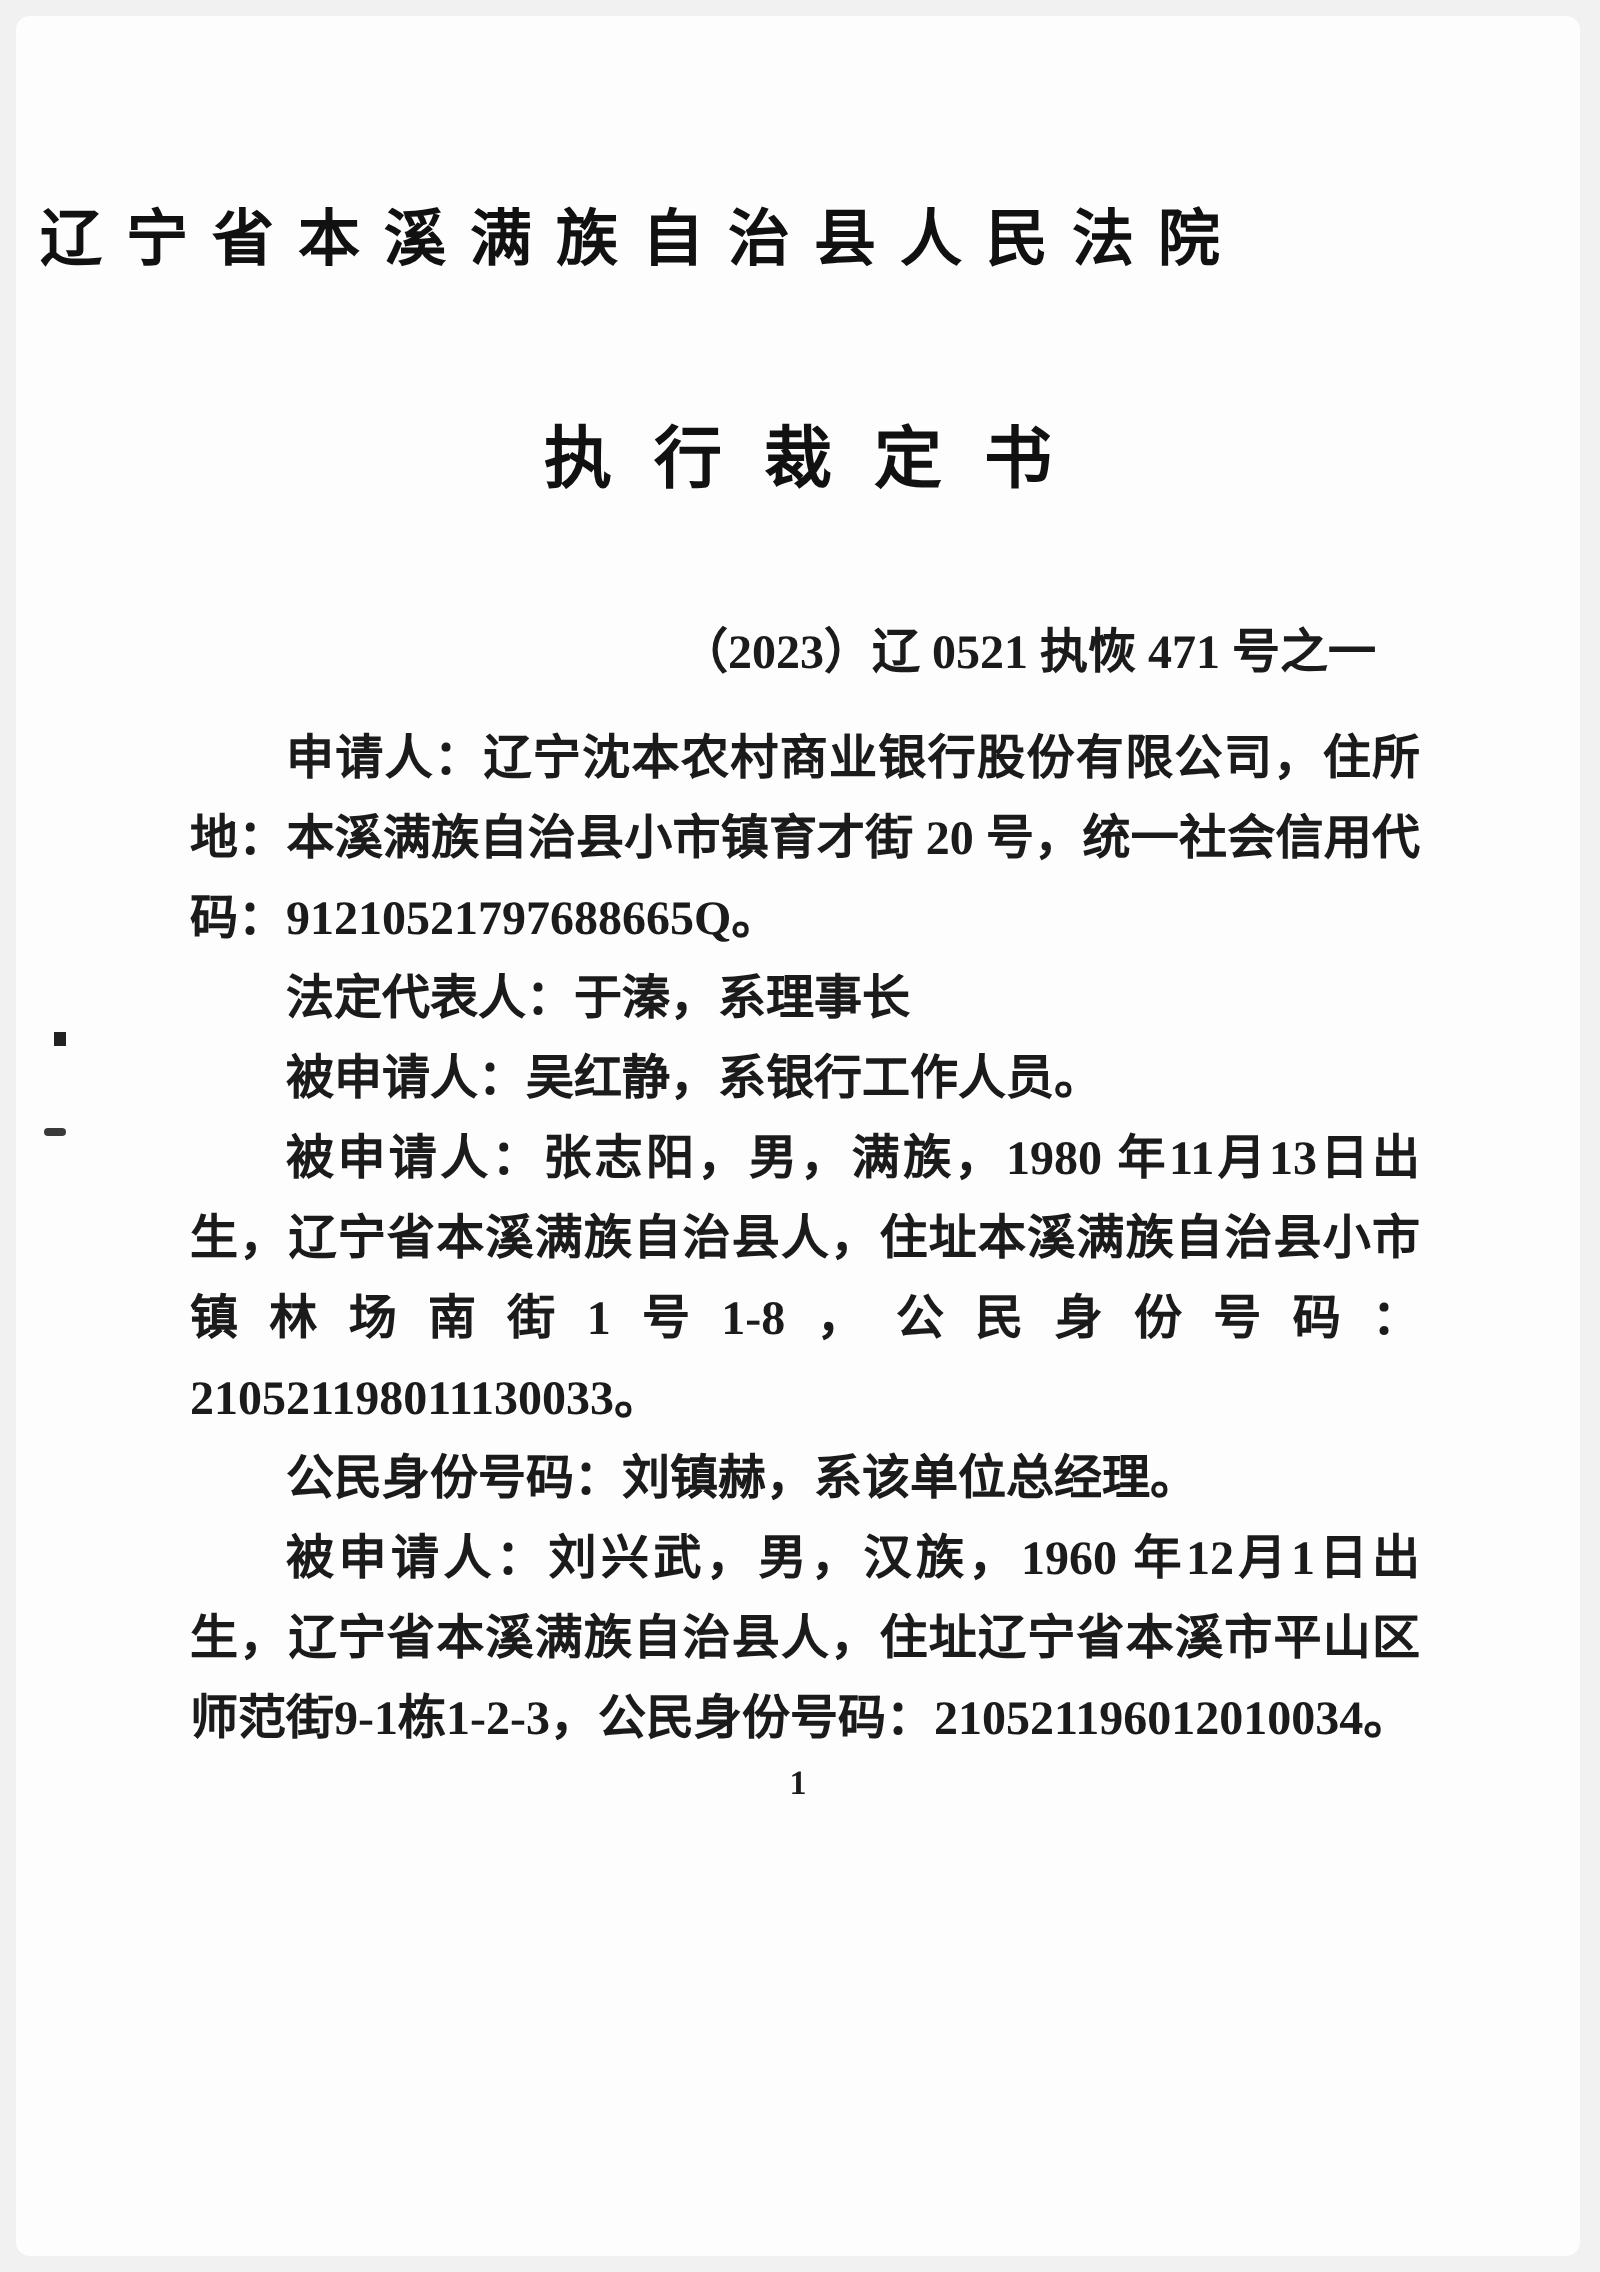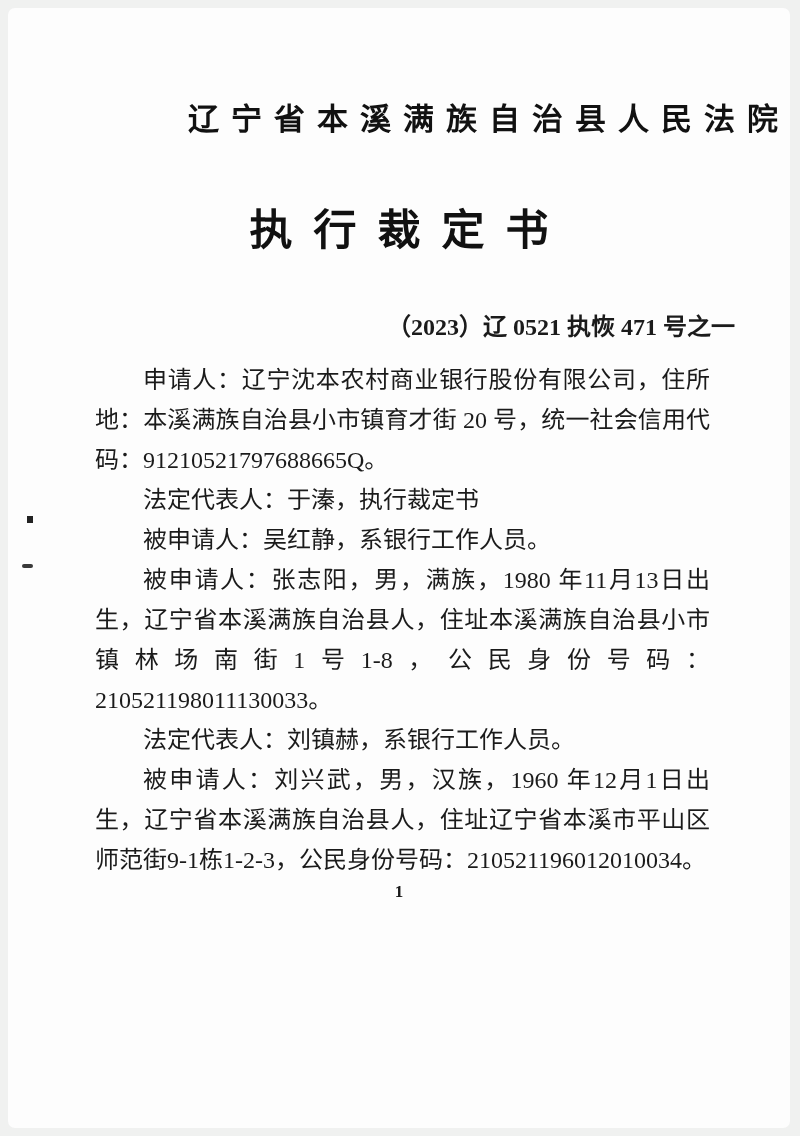--- a/index.html
+++ b/index.html
@@ -25,49 +25,49 @@
     border-radius: 7px;
     box-sizing: border-box;
   }
   
   .artifact { position: absolute; background: #222; }
   .artifact.dot  { left: 19px; top: 508px; width: 6px;  height: 7px; }
   .artifact.dash { left: 14px; top: 556px; width: 11px; height: 4px; background: #3a3a3a; border-radius: 2px; }
 
   .court {
     margin: 90px 0 0 0;
-    text-align: right;
+    text-align: left;
     font-size: 31px;
     font-weight: 700;
     letter-spacing: 12px;
     text-indent: 12px;
     line-height: 44px;
     color: #111;
   }
   .doc-title {
     margin: 66px 0 0 0;
     text-align: center;
-    font-size: 43px;
+    font-size: 34px;
     font-weight: 700;
     letter-spacing: 21px;
     text-indent: 21px;
     line-height: 46px;
     color: #111;
   }
   .case-number {
-    margin: 56px 55px 0 87px;
+    margin: 56px 102px 0 87px;
     text-align: right;
     font-size: 24px;
     font-weight: 600;
     line-height: 34px;
   }
   .doc-body {
     margin: 16px 80px 0 87px;
     font-size: 24px;
-    font-weight: 400;
+    font-weight: 700;
     line-height: 40px;
     text-align: justify;
   }
   .doc-body p {
     margin: 0;
     padding: 0;
     text-indent: 2em;
   }
   .doc-body p.gap { margin-top: 4px; }
   .page-number {
@@ -87,22 +87,22 @@
   <div class="artifact dash"></div>
 
   <h1 class="court">辽宁省本溪满族自治县人民法院</h1>
 
   <h2 class="doc-title">执行裁定书</h2>
 
   <div class="case-number">（2023）辽 0521 执恢 471 号之一</div>
 
   <div class="doc-body">
     <p>申请人：辽宁沈本农村商业银行股份有限公司，住所地：本溪满族自治县小市镇育才街 20 号，统一社会信用代码：91210521797688665Q。</p>
-    <p>法定代表人：于溱，执行裁定书</p>
+    <p>法定代表人：于溱，系理事长</p>
     <p>被申请人：吴红静，系银行工作人员。</p>
     <p>被申请人：张志阳，男，满族，1980 年11月13日出生，辽宁省本溪满族自治县人，住址本溪满族自治县小市镇林场南街1号1-8，公民身份号码：210521198011130033。</p>
-    <p>法定代表人：刘镇赫，系银行工作人员。</p>
+    <p>公民身份号码：刘镇赫，系该单位总经理。</p>
     <p>被申请人：刘兴武，男，汉族，1960 年12月1日出生，辽宁省本溪满族自治县人，住址辽宁省本溪市平山区师范街9-1栋1-2-3，公民身份号码：210521196012010034。</p>
   </div>
 
   <div class="page-number">1</div>
 
 </div>
 
 </body></html>

